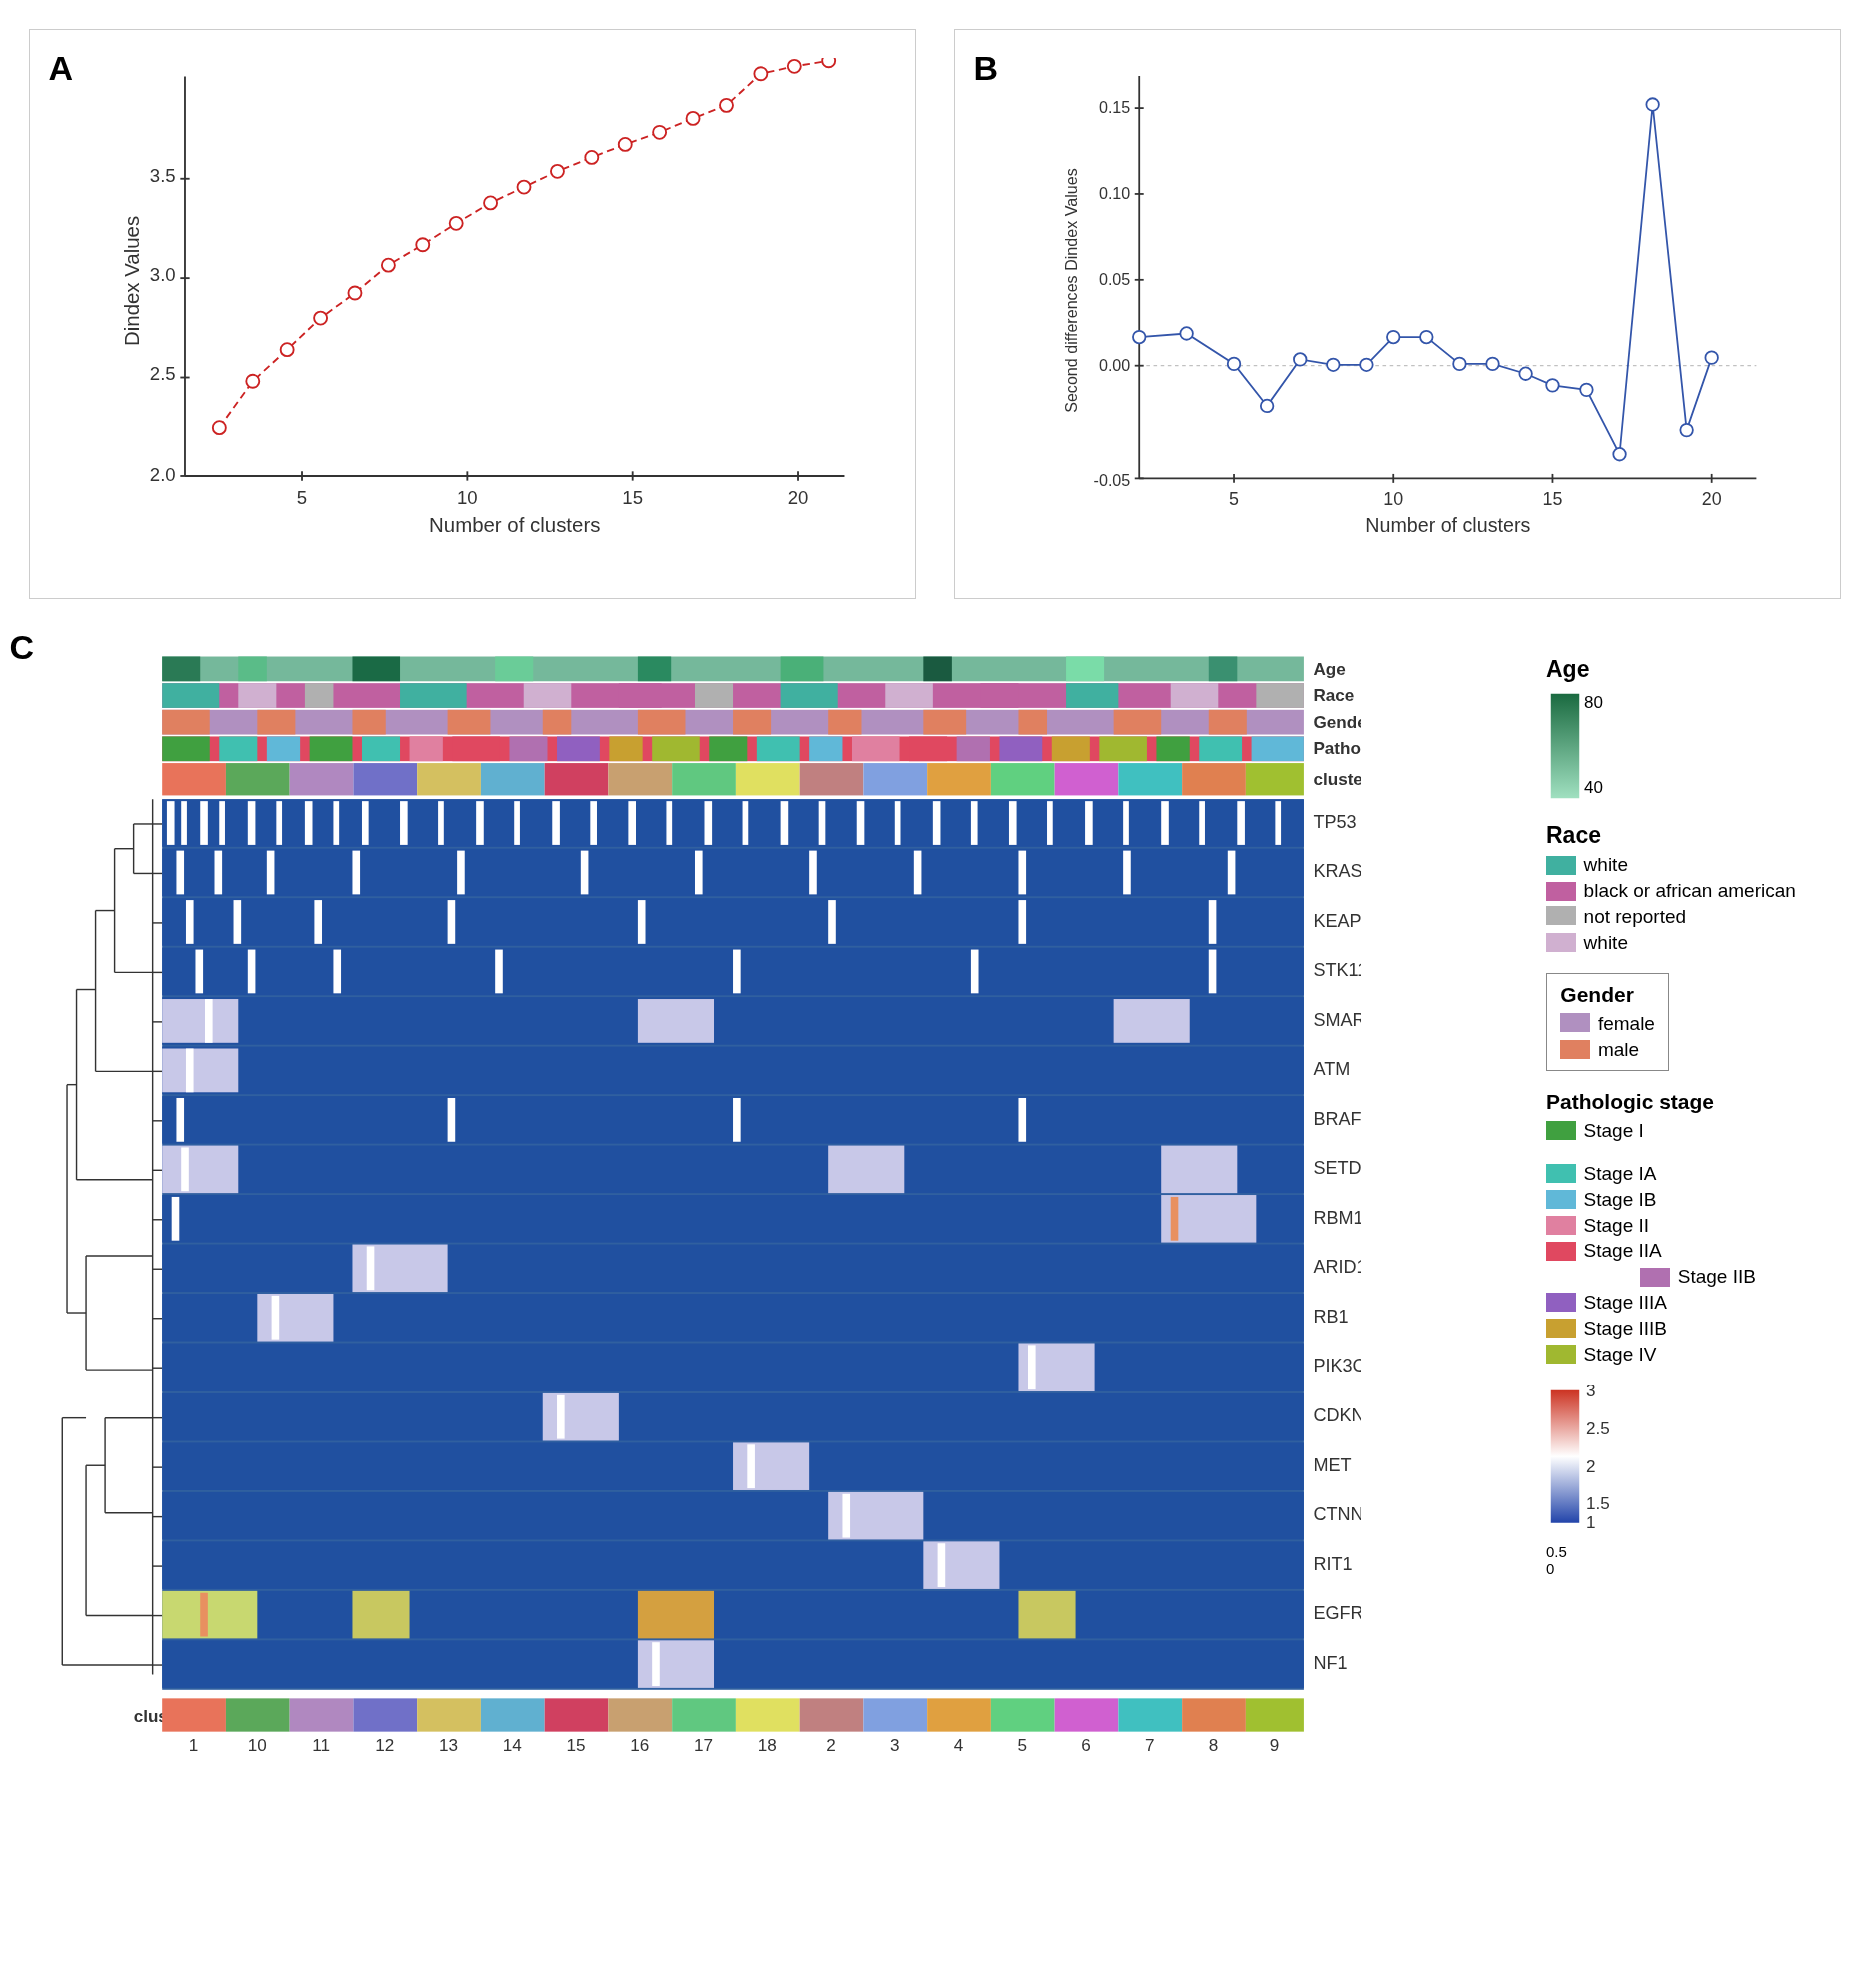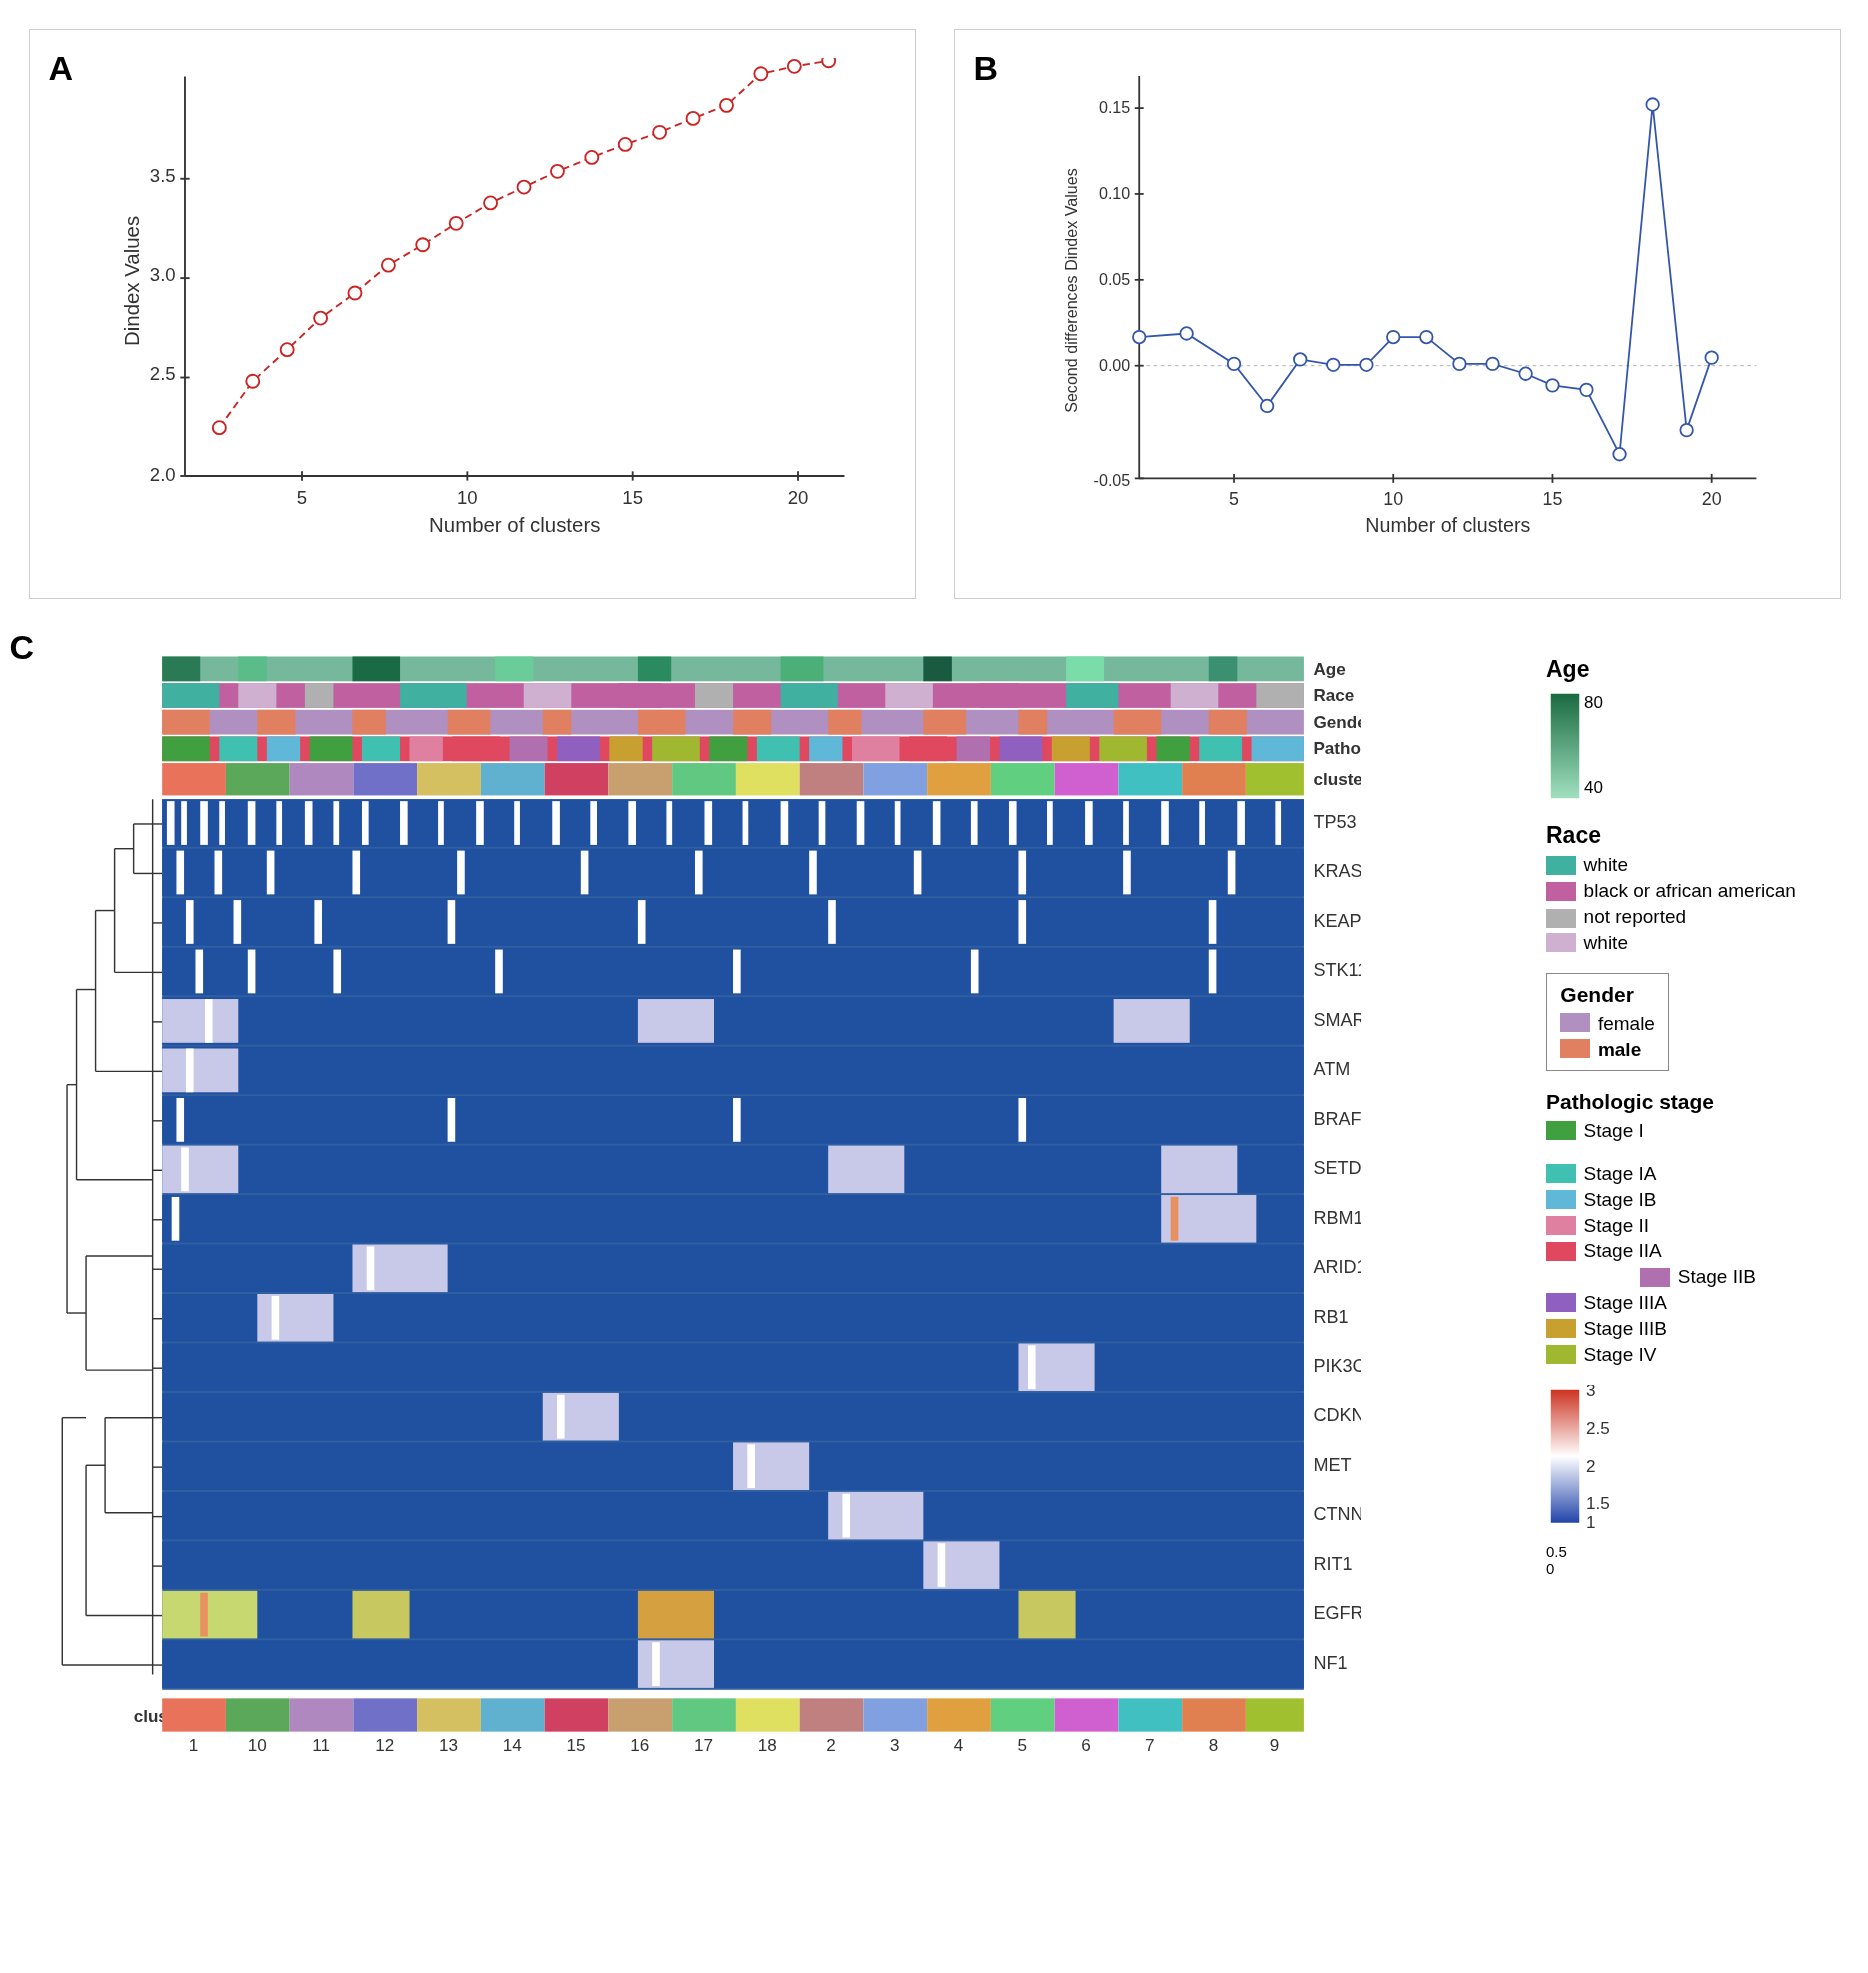--- a/index.html
+++ b/index.html
@@ -582,38 +582,38 @@
       <div style="margin-bottom:19px;">
         <div style="font-size:23px;font-weight:bold;margin-bottom:5.7px;">Race</div>
         <div style="display:flex;align-items:center;margin-bottom:3.8px;">
           <div style="width:30px;height:19px;background:#40b0a0;margin-right:7.6px;"></div>
           <span style="font-size:19px;">white</span>
         </div>
         <div style="display:flex;align-items:center;margin-bottom:3.8px;">
           <div style="width:30px;height:19px;background:#c060a0;margin-right:7.6px;"></div>
           <span style="font-size:19px;">black or african american</span>
         </div>
-        <div style="display:flex;align-items:flex-end;margin-bottom:3.8px;">
+        <div style="display:flex;align-items:flex-start;margin-bottom:3.8px;">
           <div style="width:30px;height:19px;background:#b0b0b0;margin-right:7.6px;"></div>
           <span style="font-size:19px;">not reported</span>
         </div>
         <div style="display:flex;align-items:center;margin-bottom:3.8px;">
           <div style="width:30px;height:19px;background:#d0b0d0;margin-right:7.6px;"></div>
           <span style="font-size:19px;">white</span>
         </div>
       </div>
 
       
       <div style="border:1px solid #888;padding:9.5px 13.3px;background:white;margin-bottom:19px;display:inline-block;">
         <div style="font-size:21px;font-weight:bold;margin-bottom:5.7px;">Gender</div>
         <div style="display:flex;align-items:flex-start;margin-bottom:3.8px;">
           <div style="width:30px;height:19px;background:#b090c0;margin-right:7.6px;"></div>
           <span style="font-size:19px;">female</span>
         </div>
-        <div style="display:flex;align-items:flex-start;font-weight:bold;">
+        <div style="display:flex;align-items:center;">
           <div style="width:30px;height:19px;background:#e08060;margin-right:7.6px;"></div>
           <span style="font-size:19px;">male</span>
         </div>
       </div>
 
       
       <div>
         <div style="font-size:21px;font-weight:bold;margin-bottom:5.7px;">Pathologic stage</div>
         <div style="display:flex;align-items:center;margin-bottom:21px;">
           <div style="width:30px;height:19px;background:#40a040;margin-right:7.6px;"></div>

